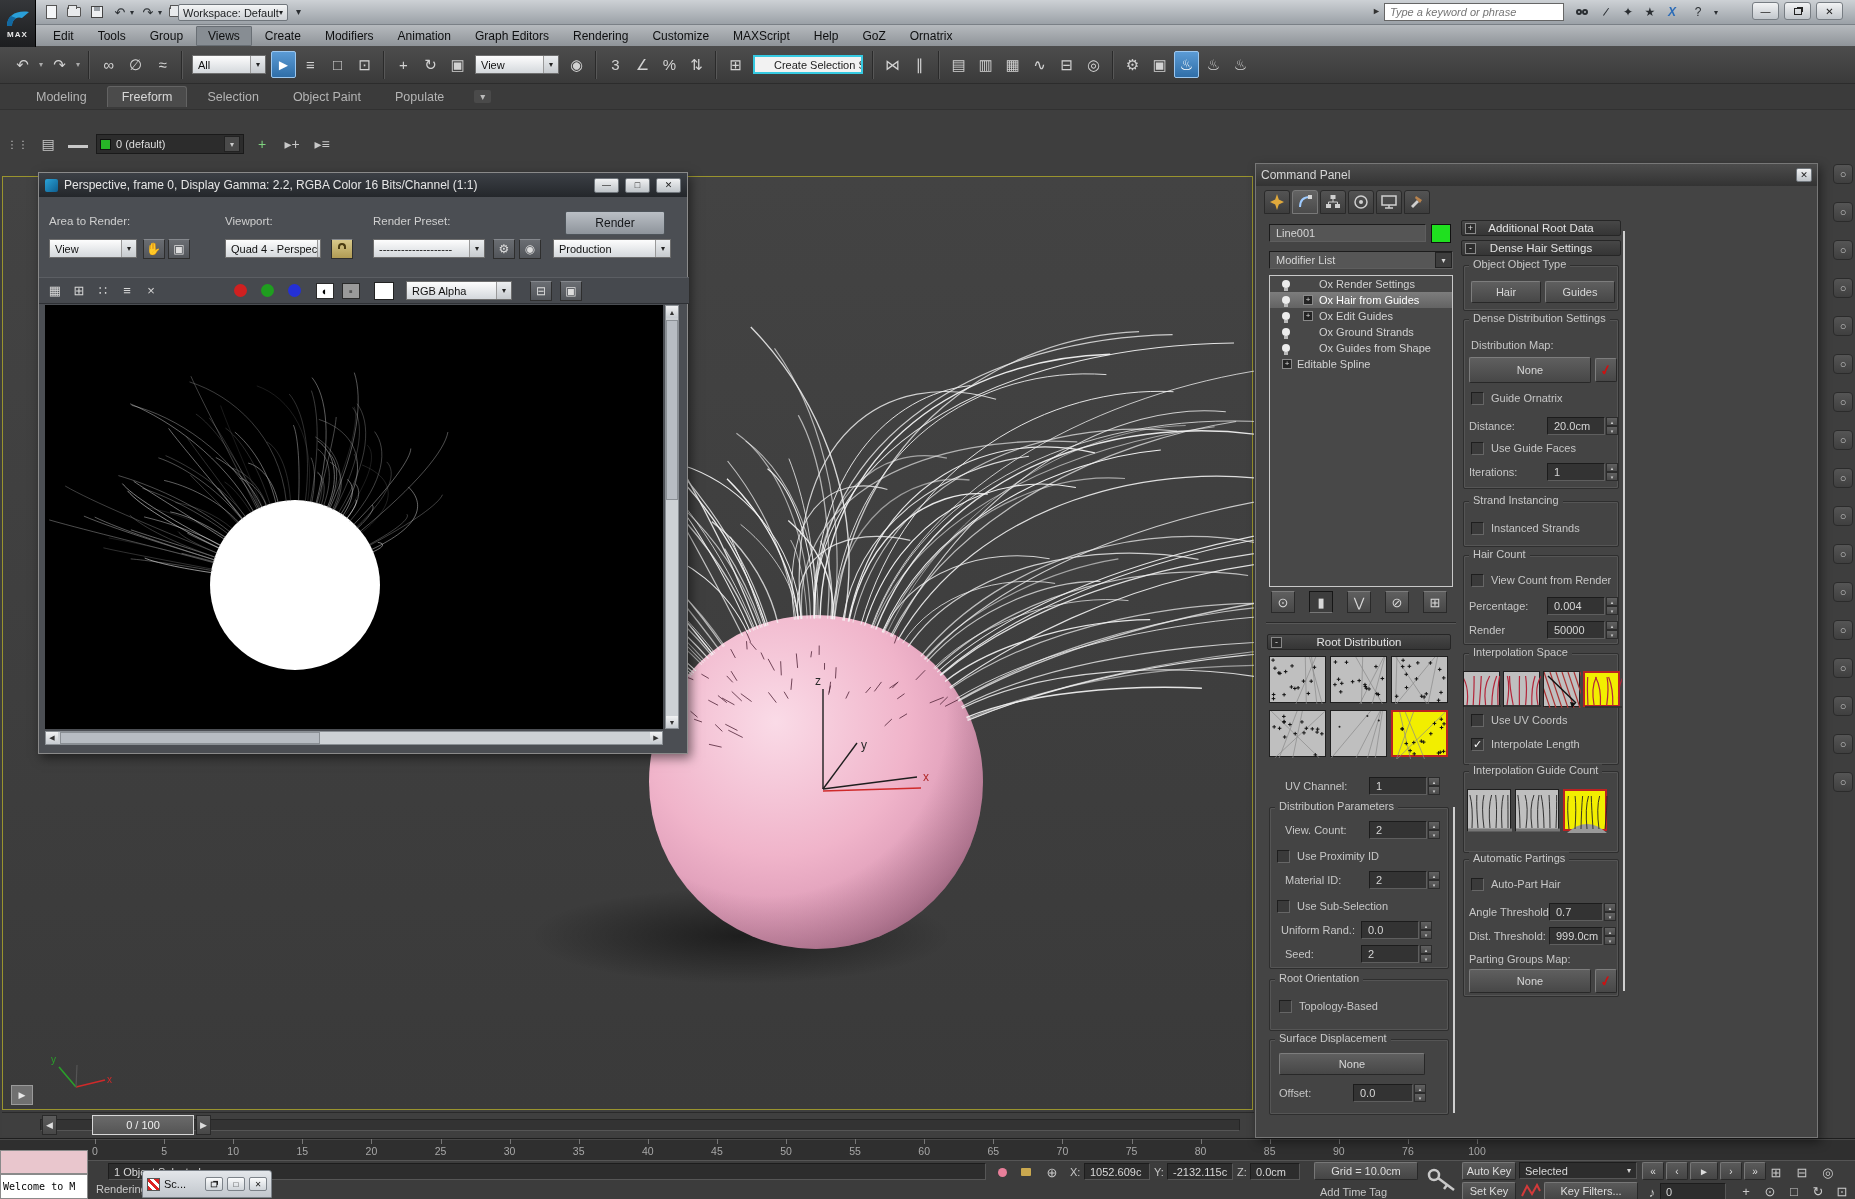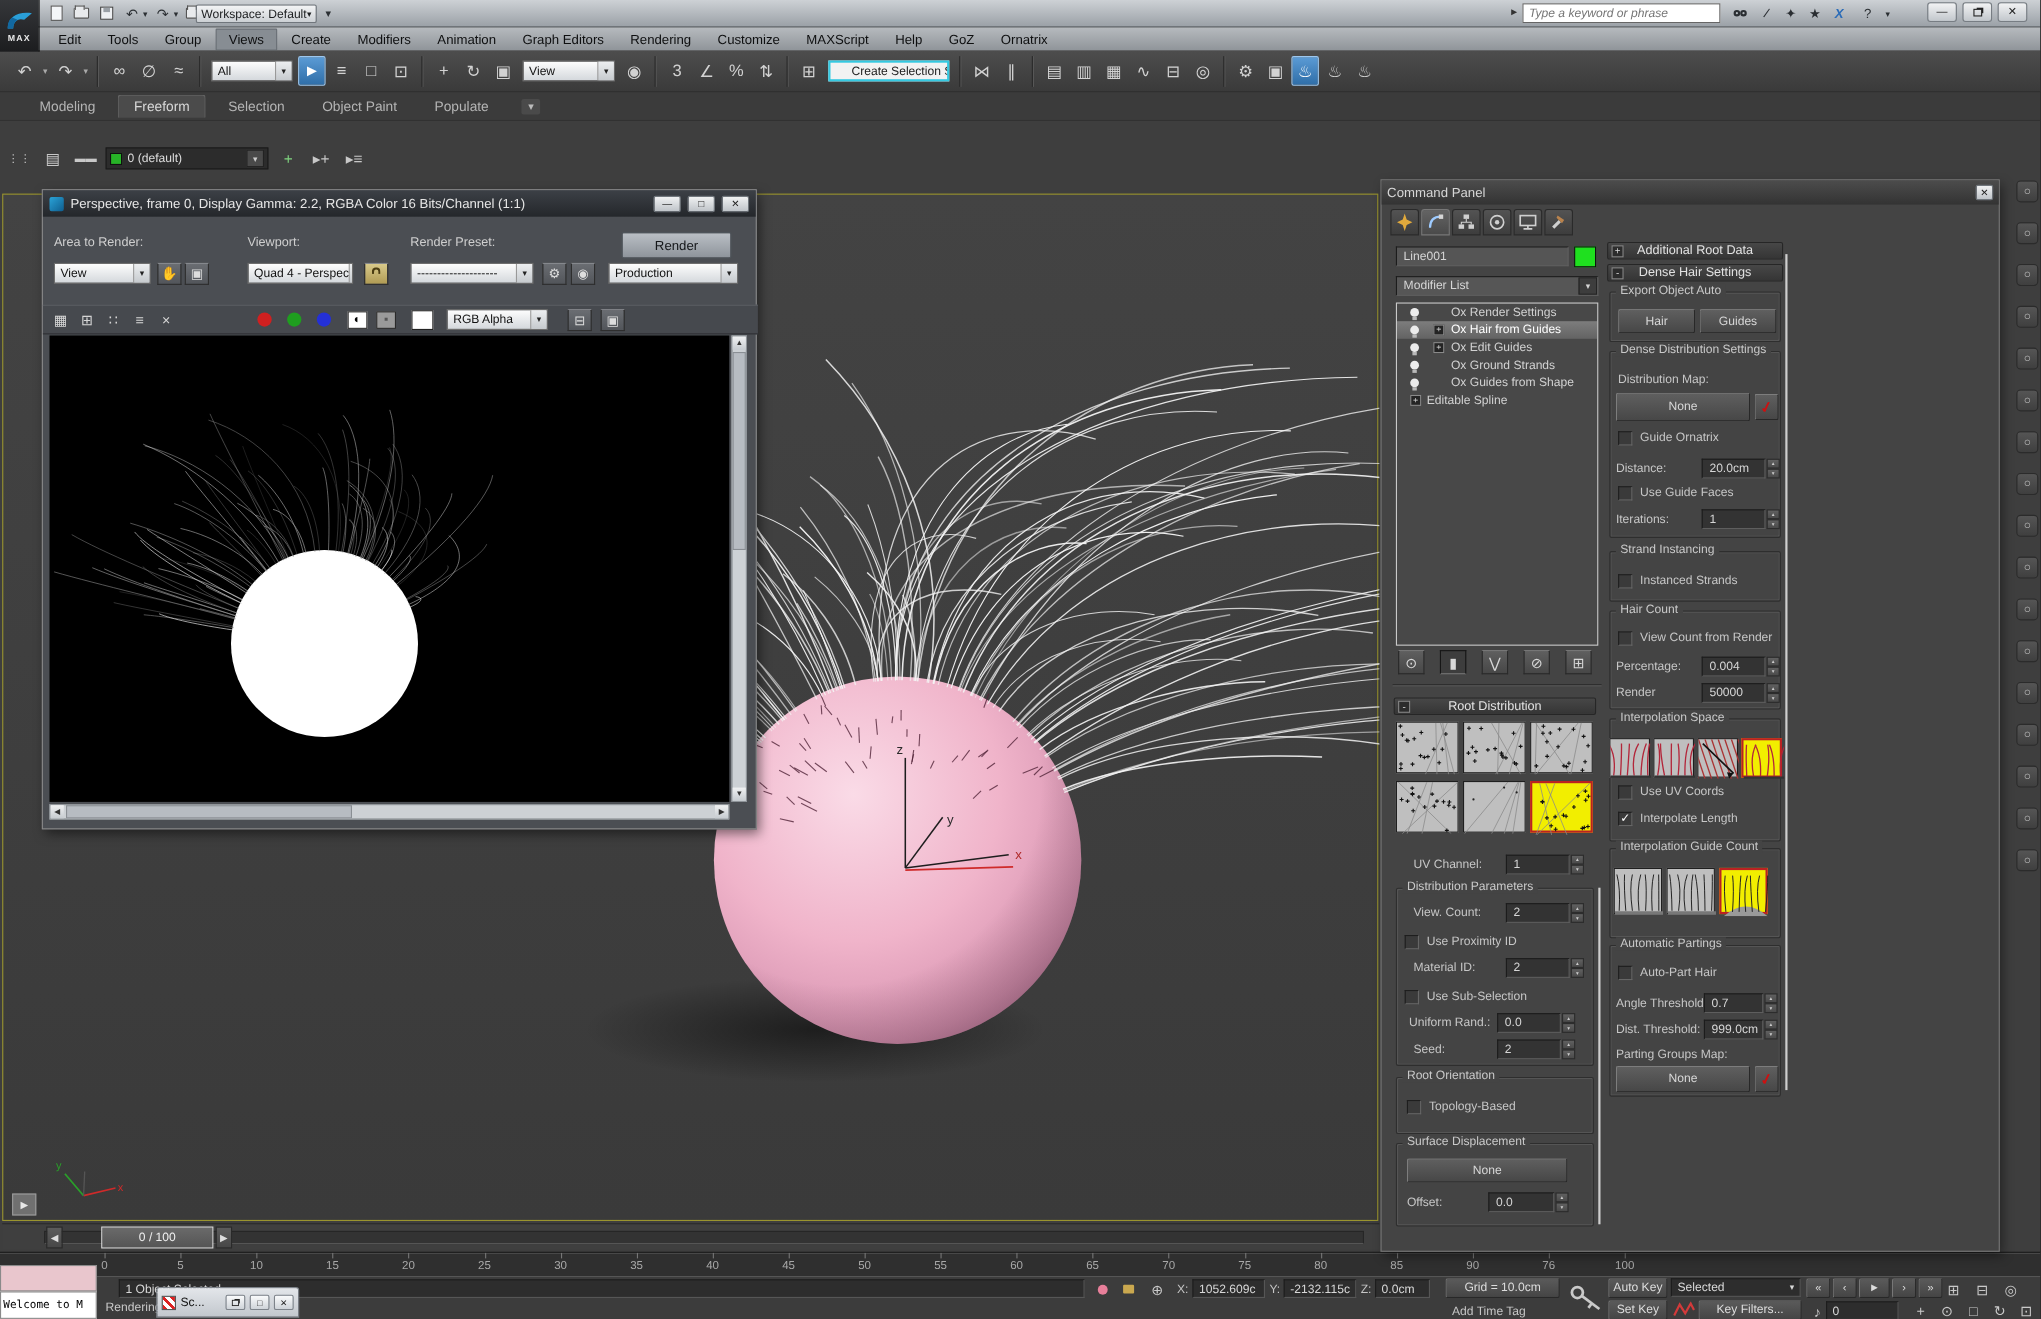--- a/index.html
+++ b/index.html
@@ -637,21 +637,21 @@
         <span class="rfwt-ic">∷</span>
         <span class="rfwt-ic">≡</span>
         <span class="rfwt-ic">×</span>
         <span style="width:60px"></span>
         <span class="chan-dot" style="background:#d02020;margin:0 5px"></span>
         <span class="chan-dot" style="background:#1f9e1f;margin:0 5px"></span>
         <span class="chan-dot" style="background:#2430d6;margin:0 5px"></span>
         <span class="chan-btn" style="background:#fff;color:#000;margin-left:6px">◐</span>
         <span class="chan-btn" style="background:#9a9a9a;color:#555;margin-left:4px">▪</span>
         <span style="width:20px;height:18px;background:#fff;border:1px solid #222;margin-left:10px"></span>
-        <div class="rfw-dd" style="position:static;width:92px;margin-left:8px">
+        <div class="rfw-dd" style="position:static;width:106px;margin-left:8px">
           <span>RGB Alpha</span>
           <span class="arr">▾</span>
         </div>
         <span class="rfw-tbtn" style="position:static;margin-left:14px">⊟</span>
         <span class="rfw-tbtn" style="position:static;margin-left:4px">▣</span>
       </div>
     <div id="rfw-img">
       <svg id="rfwsvg" width="618" height="424" viewBox="0 0 618 424">
         <circle cx="250" cy="280" r="85" fill="#ffffff"></circle>
         <g id="rfw-hair">
@@ -850,21 +850,21 @@
         <div class="vstrip" style="left:197px;top:643px;height:306px"></div>
         <div class="rollout" style="left:205px;top:56px;width:160px">
           <span class="pm">+</span>
           <span>Additional Root Data</span>
         </div>
         <div class="rollout" style="left:205px;top:76px;width:160px">
           <span class="pm">-</span>
           <span>Dense Hair Settings</span>
         </div>
         <div class="cp-group" style="left:207px;top:101px;width:156px;height:46px"></div>
-        <span class="cp-gtitle" style="left:213px;top:94px;position:absolute">Export Object Auto</span>
+        <span class="cp-gtitle" style="left:213px;top:94px;position:absolute">Object Object Type</span>
         <div class="cp-btn" style="left:215px;top:117px;width:70px;height:22px">Hair</div>
         <div class="cp-btn" style="left:289px;top:117px;width:70px;height:22px">Guides</div>
         <div class="cp-group" style="left:207px;top:155px;width:156px;height:170px"></div>
         <span class="cp-gtitle" style="left:213px;top:148px;position:absolute">Dense Distribution Settings</span>
         <span class="cp-lab" style="left:215px;top:175px;">Distribution Map:</span>
         <div class="cp-btn" style="left:213px;top:193px;width:122px;height:26px">None</div>
         <div class="cp-btn" style="left:339px;top:194px;width:22px;height:24px">
           <span style="color:#c11;font-weight:bold;transform:rotate(-12deg);font-size:14px">✓</span>
         </div>
         <span class="cb" style="left:215px;top:228px;"></span>

